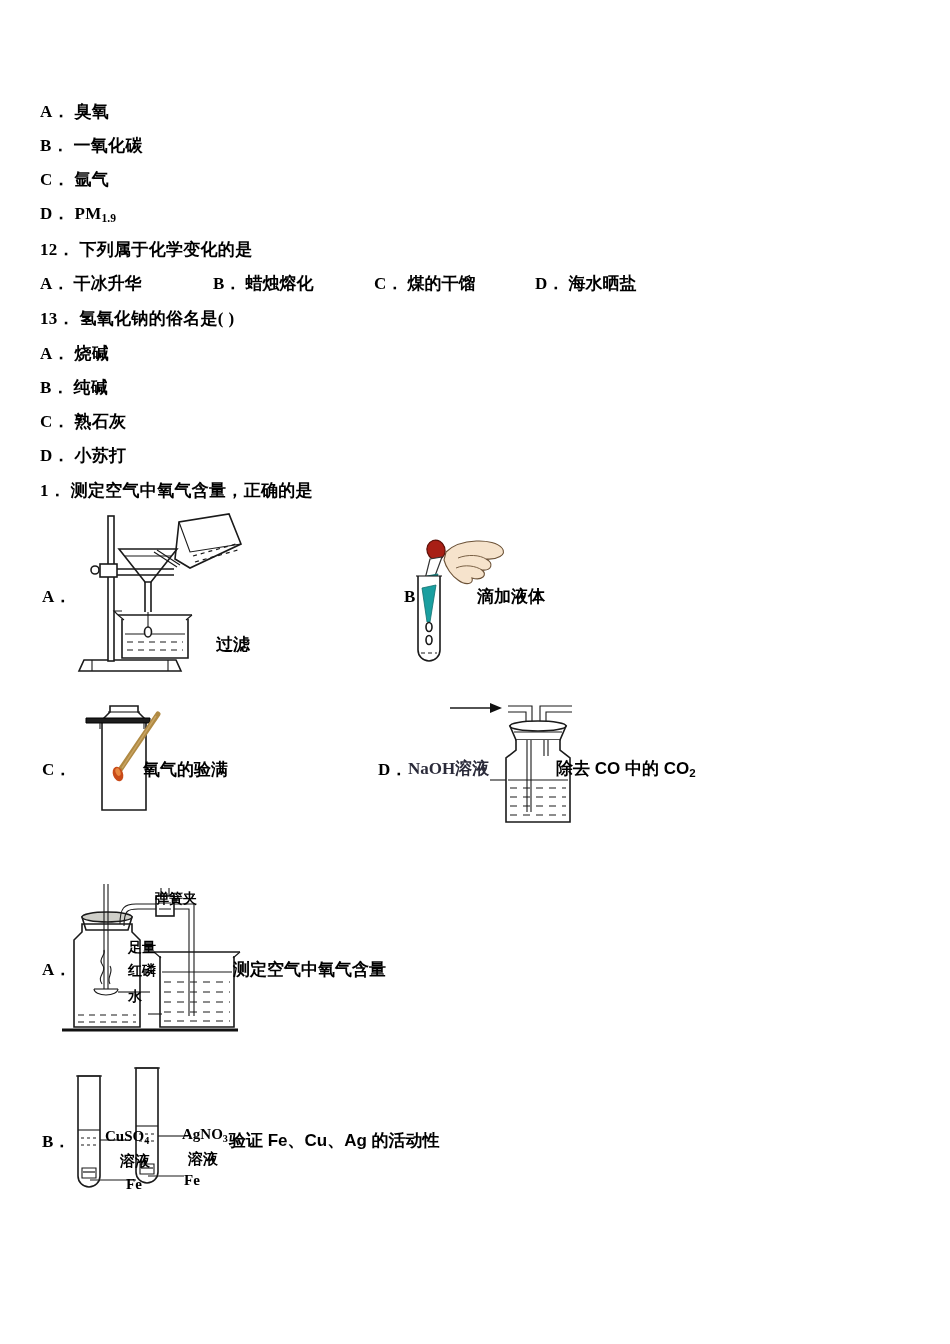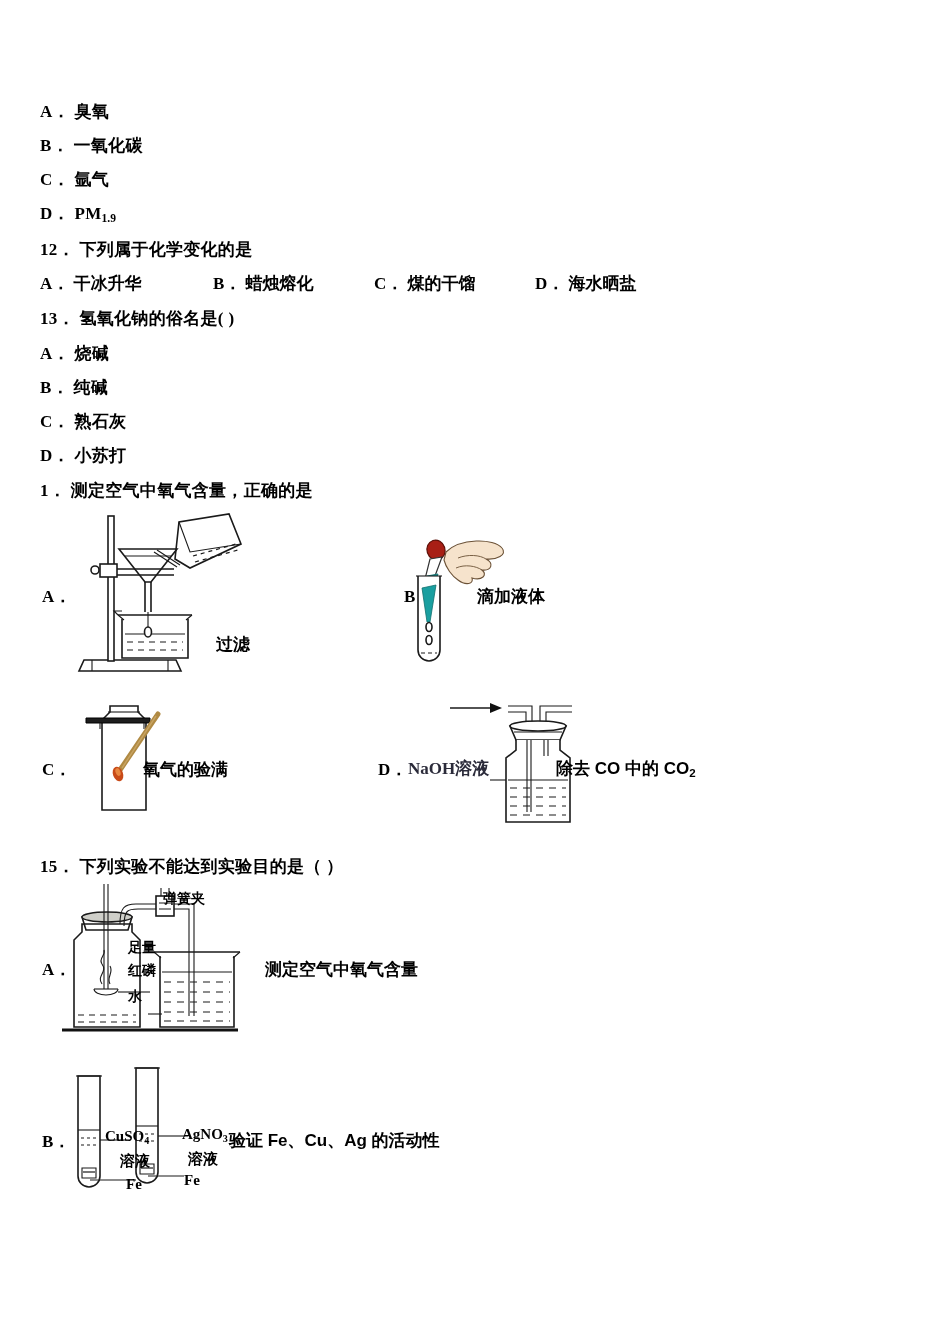--- a/index.html
+++ b/index.html
@@ -278,24 +278,20 @@
         <path d="M78 103 L134 103"></path>
         <path d="M78 112 L134 112"></path>
         <path d="M78 121 L134 121"></path>
       </g>
 
       <path class="ln-thin" d="M58 86 L74 86"></path>
     </svg>
   </div>
   <div class="fig-caption cap-cn" style="left:556px; top:757px;"><span>除去 CO 中的 CO</span><sub>2</sub></div>
 
-  <div class="line qline" style="top:855px;">
-    <span>15．</span>
-    <span>下列实验不能达到实验目的是（      ）</span>
-  </div>
 
   <div class="fig-label" style="left:42px; top:958px;">A．</div>
   <div class="fig" style="left:62px; top:884px;">
     <svg width="210" height="155" viewBox="0 0 210 155">
 
       <path class="ln-thick" d="M0 146 L176 146"></path>
 
       <path class="gl" d="M12 56 L12 143 L78 143 L78 56 L70 48 L70 40 L20 40 L20 48 Z"></path>
 
       <path class="ln" d="M20 33 L70 33 L66 46 L24 46 Z" fill="#b9b9b4"></path>
@@ -335,25 +331,25 @@
         <path d="M102 118 L168 118"></path>
         <path d="M102 128 L168 128"></path>
         <path d="M102 137 L168 137"></path>
       </g>
 
       <path class="ln-thin" d="M56 108 L88 108"></path>
       <path class="ln-thin" d="M86 130 L100 130"></path>
     </svg>
   </div>
 
-  <div class="fig-caption" style="left:155px; top:890px; font-size:14px;padding-left:8px;">弹簧夹</div>
+  <div class="fig-caption" style="left:155px; top:890px; font-size:14px;">弹簧夹</div>
   <div class="fig-caption" style="left:128px; top:939px; font-size:14px;">足量</div>
   <div class="fig-caption" style="left:128px; top:962px; font-size:14px;">红磷</div>
   <div class="fig-caption" style="left:128px; top:988px; font-size:14px;">水</div>
-  <div class="fig-caption cap-cn" style="left:233px; top:958px;padding-left:32px;">测定空气中氧气含量</div>
+  <div class="fig-caption cap-cn" style="left:233px; top:958px;">测定空气中氧气含量</div>
 
   <div class="fig-label" style="left:42px; top:1130px;">B．</div>
   <div class="fig" style="left:60px; top:1068px;">
     <svg width="180" height="130" viewBox="0 0 180 130">
 
       <path class="gl" d="M18 8 L18 108 A11 11 0 0 0 40 108 L40 8 Z"></path>
       <path class="ln-thin" d="M16 8 L42 8"></path>
 
       <path class="ln-thin" d="M18 62 L40 62"></path>
       <g class="hatch" stroke-dasharray="3 3">

